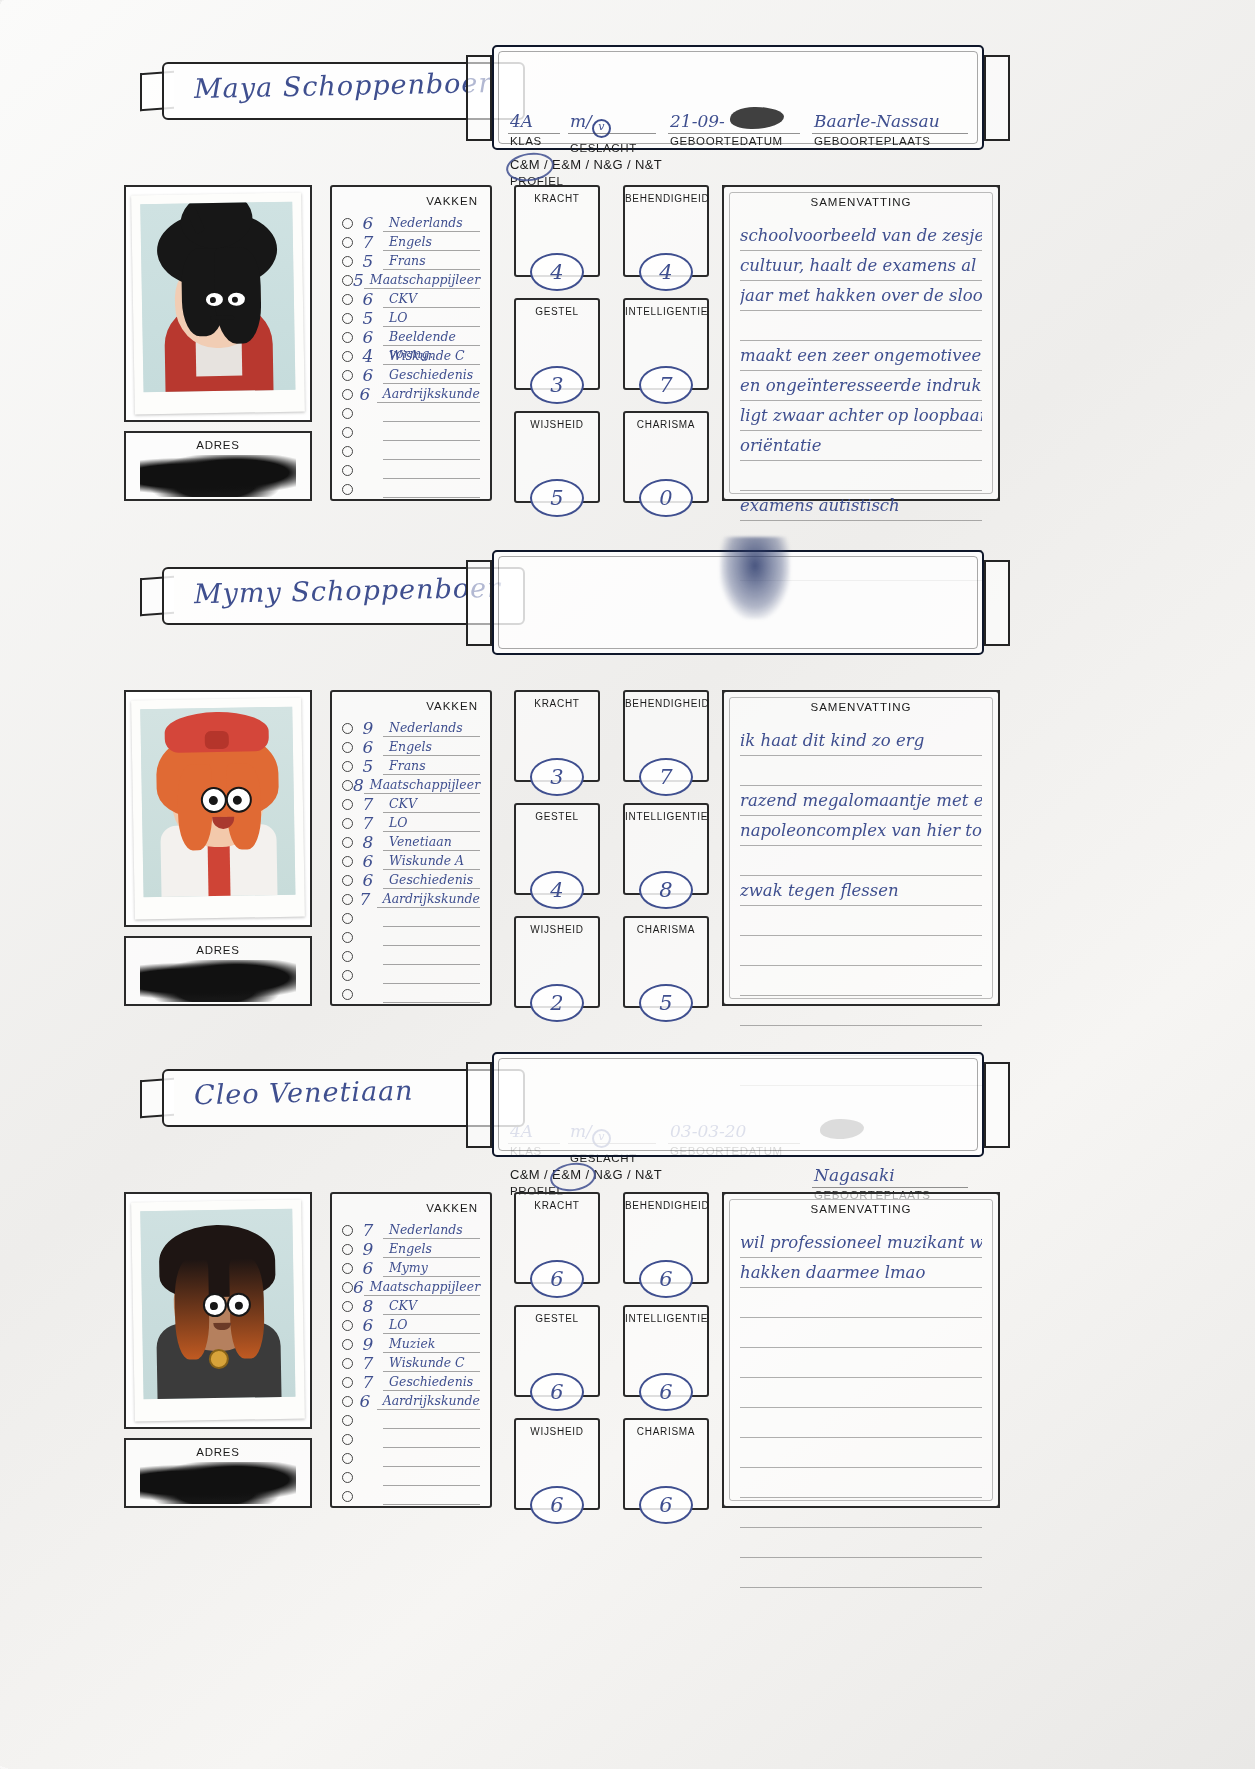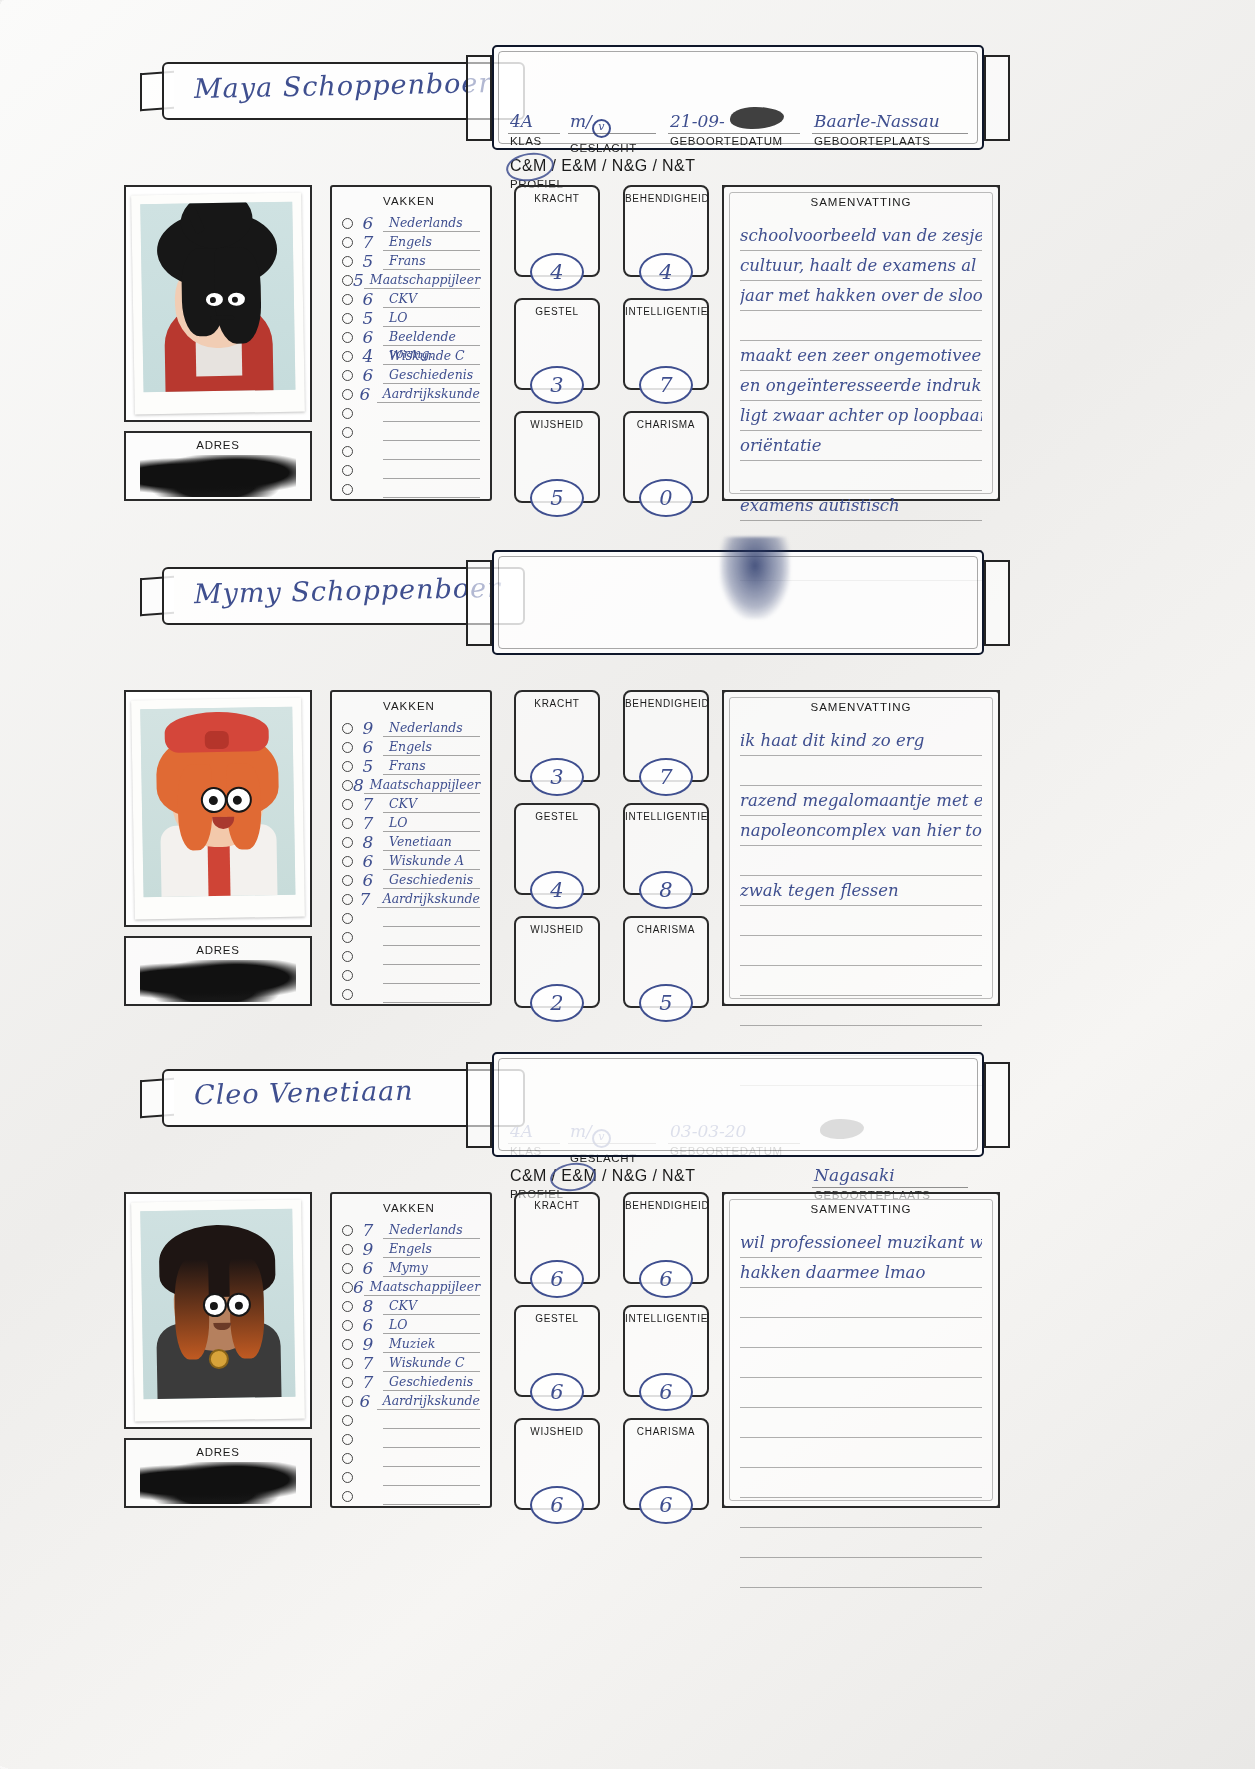--- a/index.html
+++ b/index.html
@@ -85,21 +85,21 @@
     font-size:11.5px;
     letter-spacing:0.6px;
     color:#1e1e1e;
     margin-top:1px;
     white-space:nowrap;
   }
   .fld .ul{
     position:absolute; left:-2px; height:1px; background:#3a3a3a; opacity:.55;
   }
   .profiel .opts{
-    font-size:16px; letter-spacing:.4px; color:#1b1b1b; white-space:nowrap;
+    font-size:13px; letter-spacing:.4px; color:#1b1b1b; white-space:nowrap;
   }
   .circle-mark{
     position:absolute;
     border:2.5px solid #3f4f8f;
     border-radius:50%;
     transform:rotate(-8deg);
     opacity:.85;
   }
   .gcircle{
     display:inline-block;
@@ -168,22 +168,22 @@
 
   
   .vakken{
     position:absolute;
     border:2px solid #2a2a2a;
     border-radius:3px;
     background:rgba(255,255,255,.6);
     box-sizing:border-box;
   }
   .vakken .title{
-    position:absolute; top:8px; left:0; right:4px;
-    text-align:center; font-size:11.5px; letter-spacing:1px;
+    position:absolute; top:8px; left:0; right:12px;
+    text-align:right; font-size:11.5px; letter-spacing:1px;
   }
   .vrow{
     position:absolute; left:10px; right:10px; height:20px;
     display:flex; align-items:center;
   }
   .bullet{
     width:9px;height:9px;border:1.4px solid #444;border-radius:50%;
     flex:0 0 auto;
   }
   .grade{
@@ -193,21 +193,21 @@
   }
   .subject{
     flex:1; border-bottom:1px solid rgba(60,60,60,.45);
     font-family:"DejaVu Serif", serif; font-style:italic;
     font-size:12.5px; color:#3f4f8f; padding-left:6px;
     height:17px; line-height:17px;
   }
   .statbox{
     position:absolute;
     border:2px solid #2a2a2a;
-    border-radius:8px;
+    border-radius:3px;
     background:rgba(255,255,255,.55);
     box-sizing:border-box;
   }
   .statbox .cap{
     position:absolute; top:6px; left:0; right:0; text-align:center;
     font-size:10px; letter-spacing:.7px;
   }
   .statval{
     position:absolute; left:50%; transform:translateX(-50%);
     bottom:-16px;

